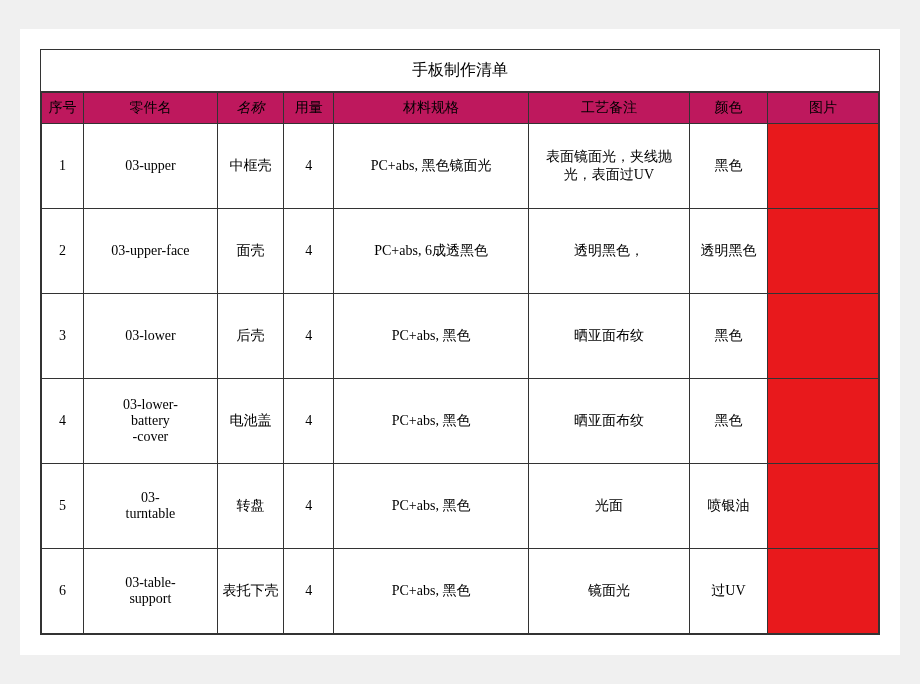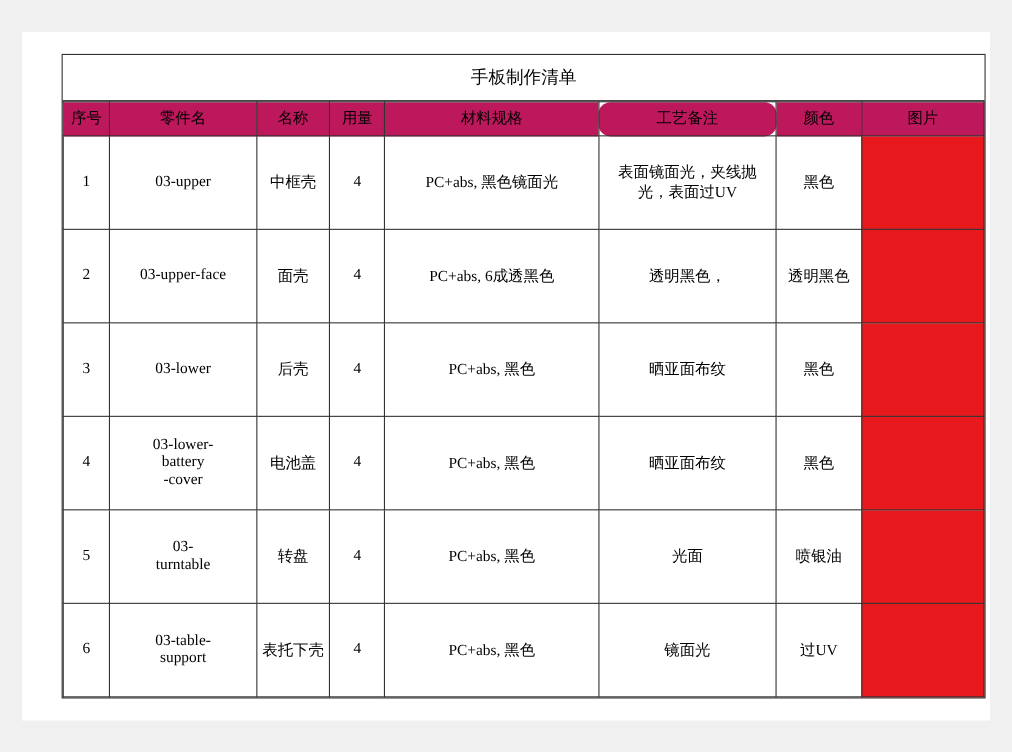--- a/index.html
+++ b/index.html
@@ -13,21 +13,20 @@
       font-size: 14px;
     }
     .page-wrapper {
       background: #fff;
       padding: 20px;
       width: 880px;
     }
     .table-container {
       border: 1.5px solid #333;
       width: 100%;
-      margin-left: 16px;
     }
     .table-title {
       text-align: center;
       padding: 10px;
       font-size: 16px;
       border-bottom: 1.5px solid #333;
       font-weight: normal;
     }
     table {
       width: 100%;
@@ -38,24 +37,24 @@
       text-align: center;
       vertical-align: middle;
       padding: 6px 4px;
     }
     thead th {
       background: #be185d;
       font-weight: normal;
     }
     .col-seq    { width: 38px; }
     .col-part   { width: 120px; }
-    .col-name   { width: 60px; }
+    .col-name   { width: 60px; font-style: italic; }
     .col-qty    { width: 45px; }
     .col-spec   { width: 175px; }
-    .col-craft  { width: 145px; border-radius: 11px; }
+    .col-craft  { width: 145px; }
     .col-color  { width: 70px; text-align: center; }
     .col-img    { width: 100px; }
     td.img-col {
       padding: 0;
     }
     
     .red-bg {
       background: #e8191c;
     }
   </style>

